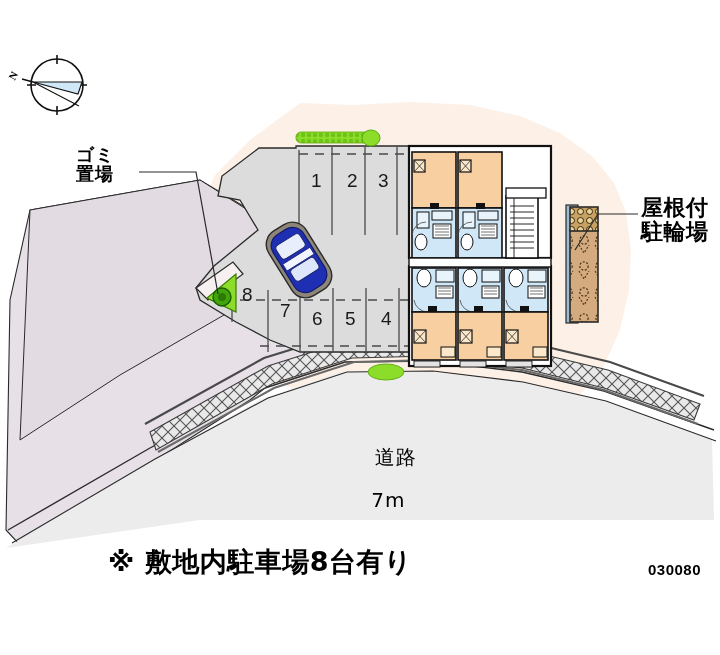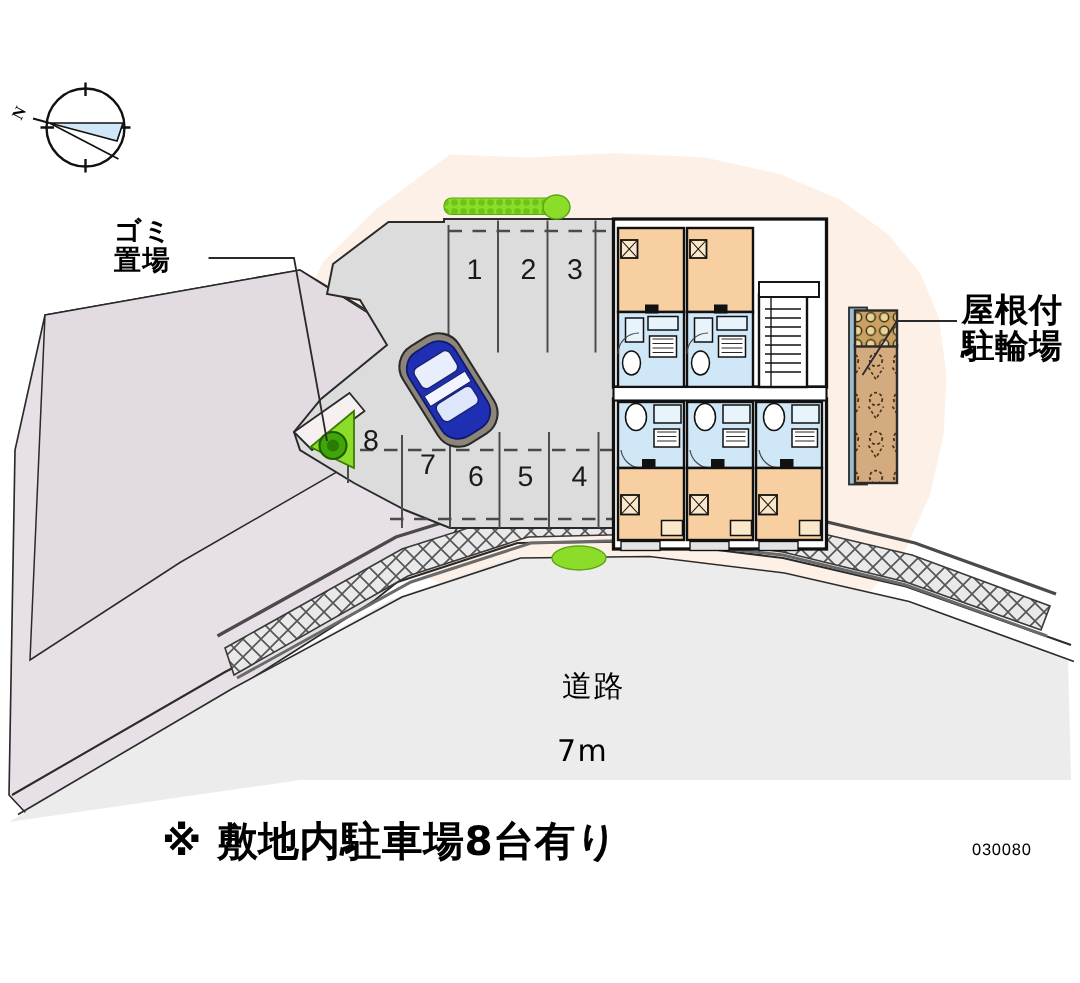--- a/index.html
+++ b/index.html
@@ -52,22 +52,22 @@
   }
   #label-note {
     left: 108px; top: 531px;
     font-size: 27px;
     font-weight: 700;
     letter-spacing: 0.5px;
     margin-top: 16px;
   }
   #label-code {
     left: 648px; top: 562px;
-    font-size: 11px;
-    font-weight: 400;
+    font-size: 15px;
+    font-weight: 700;
     letter-spacing: 0.5px;
     font-family: "Liberation Sans", sans-serif;
   }
   #label-north {
     left: 10px; top: 70px;
     font-size: 11px;
     font-weight: 700;
     transform: rotate(-62deg);
     font-family: "Liberation Serif", serif;
   }

